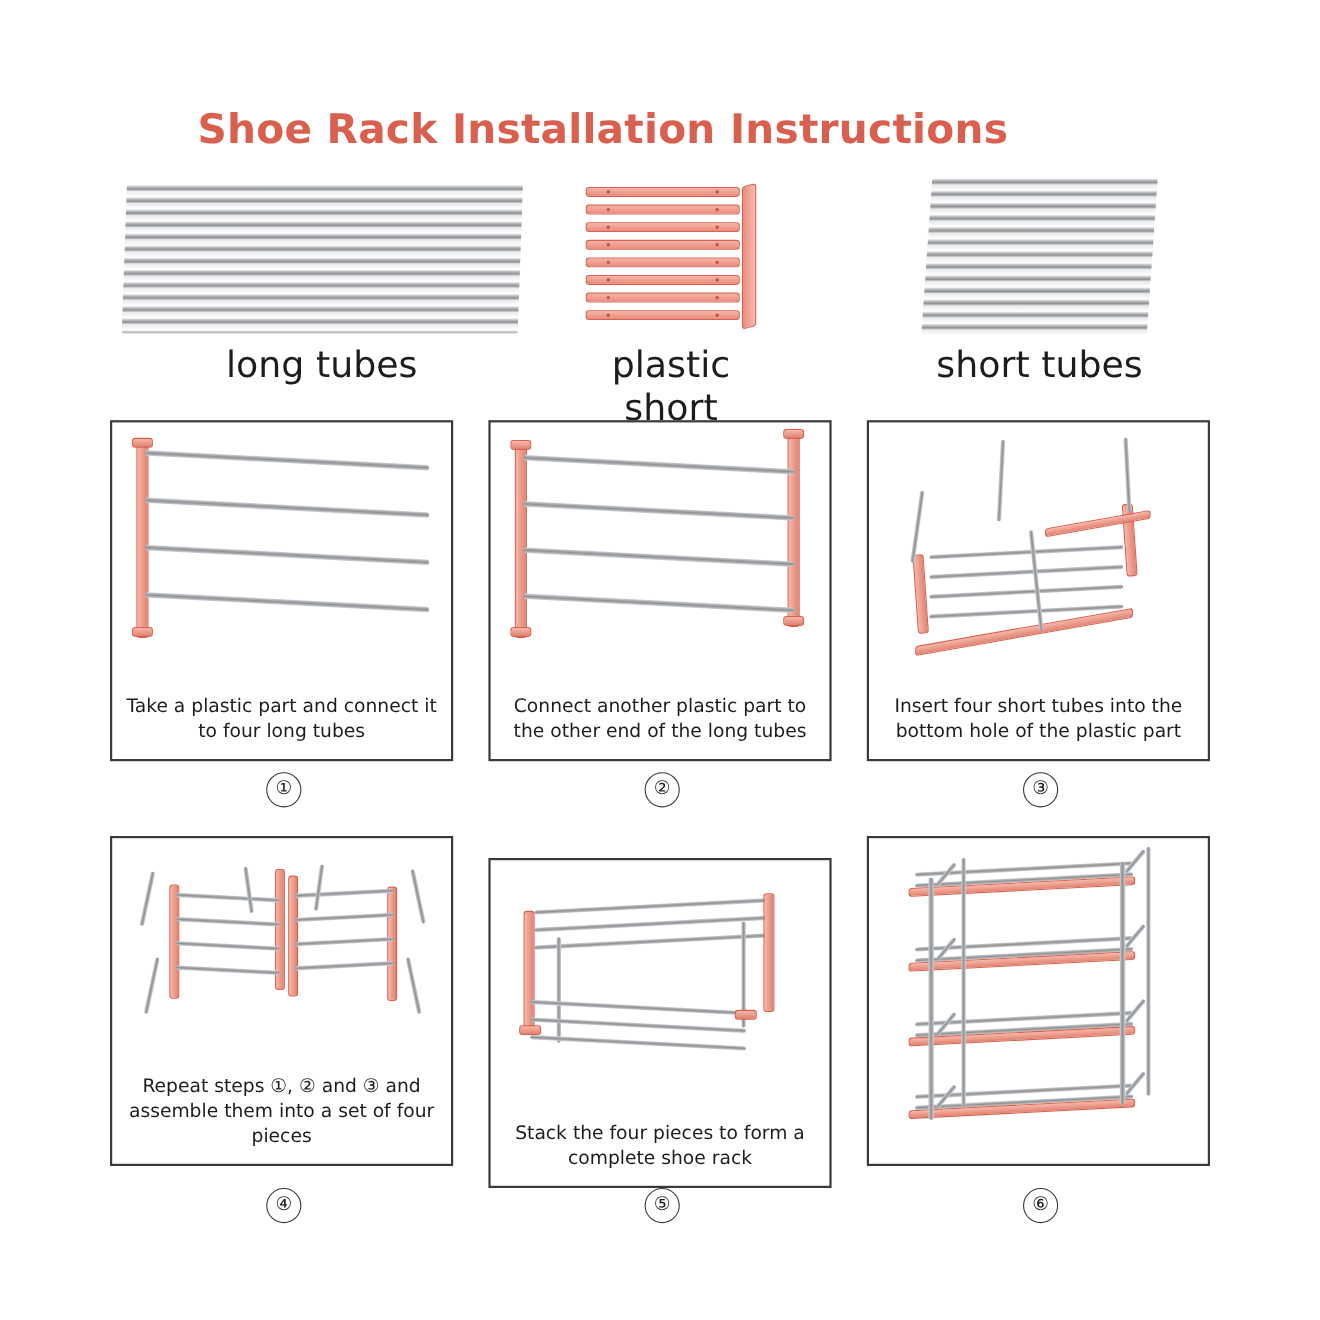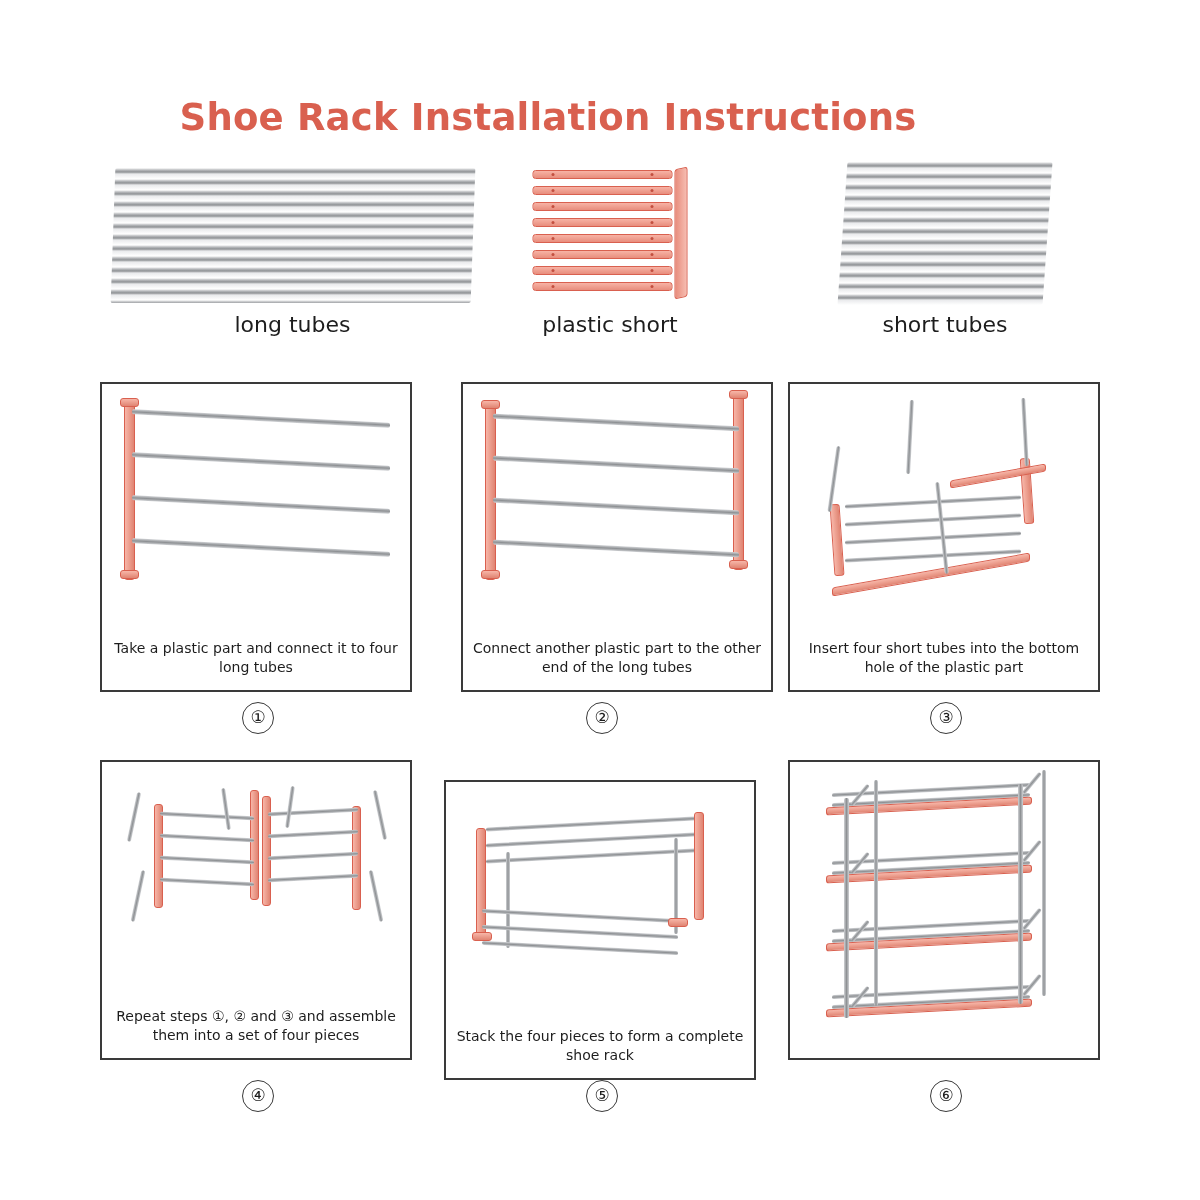--- a/index.html
+++ b/index.html
@@ -46,21 +46,21 @@
     position: absolute;
     text-align: center;
   }
   .part .art {
     position: relative;
     height: 150px;
     width: 100%;
   }
   .part .caption {
     margin-top: 12px;
-    font-size: 22px;
+    font-size: 33px;
     color: #1d1d1d;
     font-family: "DejaVu Sans", sans-serif;
   }
 
   .part-long { left: 100px; top: 0; width: 385px; }
   .part-plastic { left: 520px; top: 0; width: 180px; }
   .part-short { left: 830px; top: 0; width: 230px; }
 
   
   .tube-bundle {
@@ -156,21 +156,21 @@
     right: 0;
     height: 218px;
     overflow: hidden;
   }
   .step .desc {
     position: absolute;
     left: 8px;
     right: 8px;
     bottom: 14px;
     text-align: center;
-    font-size: 14px;
+    font-size: 17px;
     line-height: 1.32;
     color: #1d1d1d;
     font-family: "DejaVu Sans", sans-serif;
   }
   .step.tall { height: 300px; }
 
   .num {
     position: absolute;
     width: 30px;
     height: 30px;
@@ -179,21 +179,21 @@
     text-align: center;
     line-height: 28px;
     font-size: 17px;
     color: #1d1d1d;
     background: #fff;
     font-family: "DejaVu Sans", sans-serif;
   }
 
   
   .s1 { left: 0;    top: 0; }
-  .s2 { left: 344px; top: 0; margin-left: 17px; }
+  .s2 { left: 344px; top: 0; }
   .s3 { left: 688px; top: 0; }
   .s4 { left: 0;     top: 378px; }
   .s5 { left: 344px; top: 398px; }
   .s6 { left: 688px; top: 378px; }
 
   .n1 { left: 142px;  top: 320px; }
   .n2 { left: 486px;  top: 320px; }
   .n3 { left: 830px;  top: 320px; }
   .n4 { left: 142px;  top: 698px; }
   .n5 { left: 486px;  top: 698px; }

